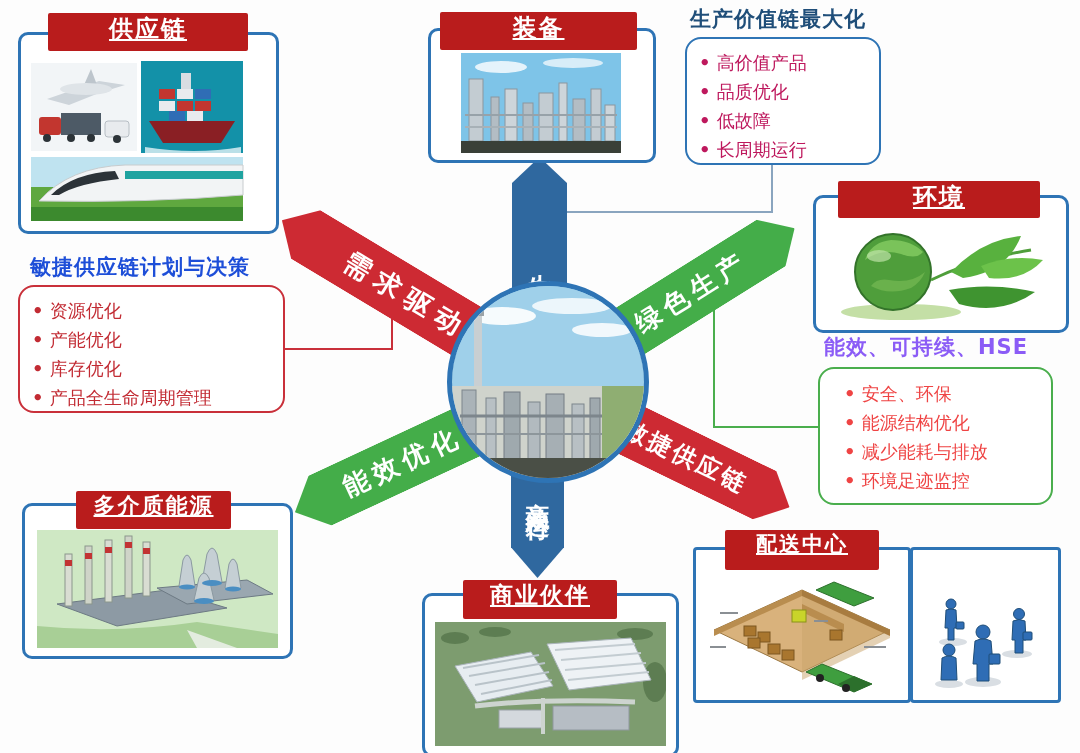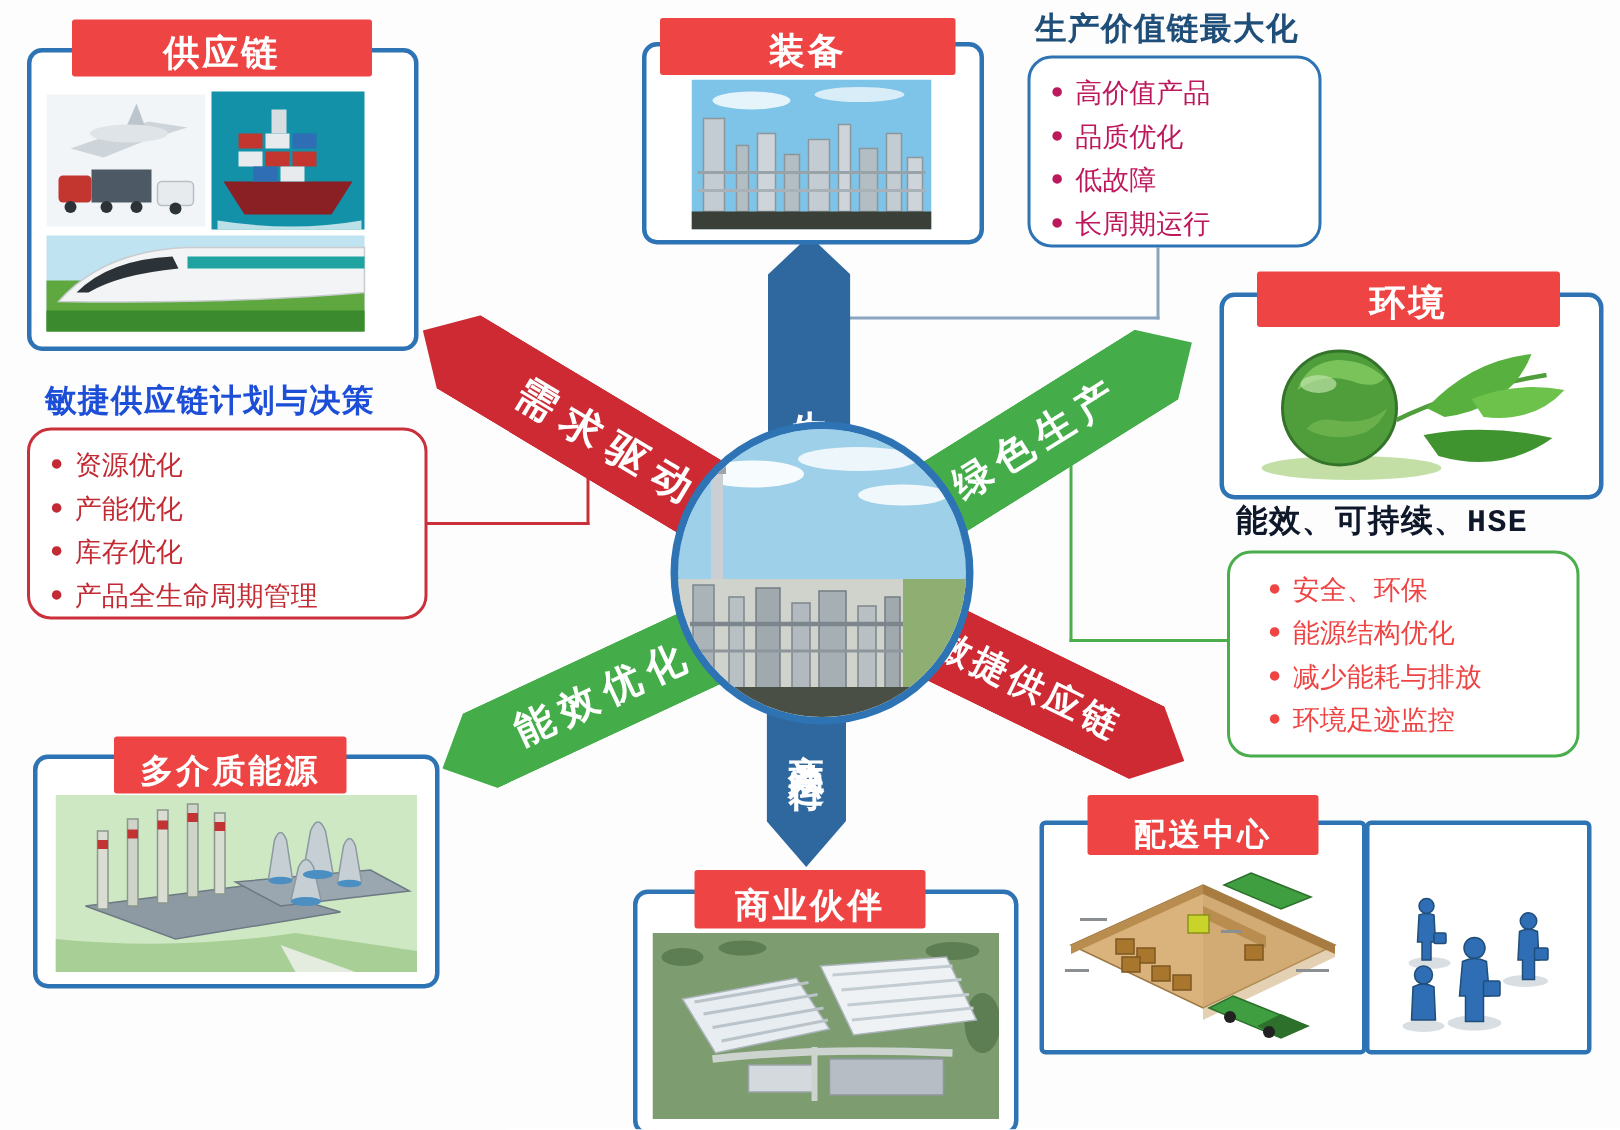--- a/index.html
+++ b/index.html
@@ -1,26 +1,26 @@
 <!DOCTYPE html>
 <html><head>
 <meta charset="utf-8">
 <style>
   html,body{margin:0;padding:0;background:#ffffff;}
   #canvas{position:relative;width:1080px;height:753px;background:#fdfdfd;overflow:hidden;
           font-family:"DejaVu Sans","Liberation Sans",sans-serif;}
 
   
   .card{position:absolute;background:#fff;border:3px solid #2e74b5;border-radius:10px;z-index:3;}
-  .hdr{position:absolute;background:#ef4444;color:#fff;font-weight:bold;font-size:24px;
-       display:flex;align-items:flex-end;justify-content:center;z-index:6;letter-spacing:2px;border-radius:2px;}
+  .hdr{position:absolute;background:#b91c1c;color:#fff;font-weight:bold;font-size:24px;
+       display:flex;align-items:flex-start;justify-content:center;z-index:6;letter-spacing:2px;border-radius:2px;text-decoration:underline;}
   .photo{position:absolute;z-index:4;}
 
   
-  .ctitle{position:absolute;font-weight:bold;z-index:5;letter-spacing:1px;font-family:Liberation Mono, monospace;}
+  .ctitle{position:absolute;font-weight:bold;z-index:5;letter-spacing:1px;}
   .callout{position:absolute;background:#fff;border-radius:16px;z-index:5;box-sizing:border-box;}
   .callout ul{list-style:none;margin:0;padding:9px 4px 0 12px;}
   .callout li{font-size:18px;line-height:29px;white-space:nowrap;}
   .callout li::before{content:"• ";font-weight:bold;}
   .co-blue{border:2.5px solid #2e74b5;color:#be185d;}
   .co-red{border:2.5px solid #c9303a;color:#c22b33;}
   .co-green{border:2.5px solid #4aae4d;color:#ef4444;}
 
   
   .arrow{position:absolute;display:flex;align-items:center;justify-content:center;
@@ -188,21 +188,21 @@
       <path d="M100,60 Q140,40 200,30" stroke="#4f9e3b" stroke-width="3" fill="none"></path>
       <path d="M120,52 Q150,20 190,16 Q176,52 132,58 Z" fill="#58b13e"></path>
       <path d="M118,70 Q160,62 204,72 Q170,96 128,84 Z" fill="#3f9430"></path>
       <path d="M150,46 Q180,34 212,40 Q192,62 158,58 Z" fill="#6cc24a"></path>
     </svg>
     <div class="hdr" style="left:22px;top:-17px;width:202px;height:37px;">
       <span>环境</span>
     </div>
   </div>
 
-  <div class="ctitle" style="left:824px;top:333px;font-size:21px;color:#0f172a;">能效、可持续、HSE</div>
+  <div class="ctitle" style="left:824px;top:333px;font-size:21px;color:#8b5cf6;">能效、可持续、HSE</div>
   <div class="callout co-green" style="left:818px;top:367px;width:235px;height:138px;">
     <ul style="padding-left:24px;padding-top:10px;">
       <li>安全、环保</li>
       <li>能源结构优化</li>
       <li>减少能耗与排放</li>
       <li>环境足迹监控</li>
     </ul>
   </div>
 
   <div class="ctitle" style="left:30px;top:253px;font-size:21px;color:#1d4ed8;">敏捷供应链计划与决策</div>

